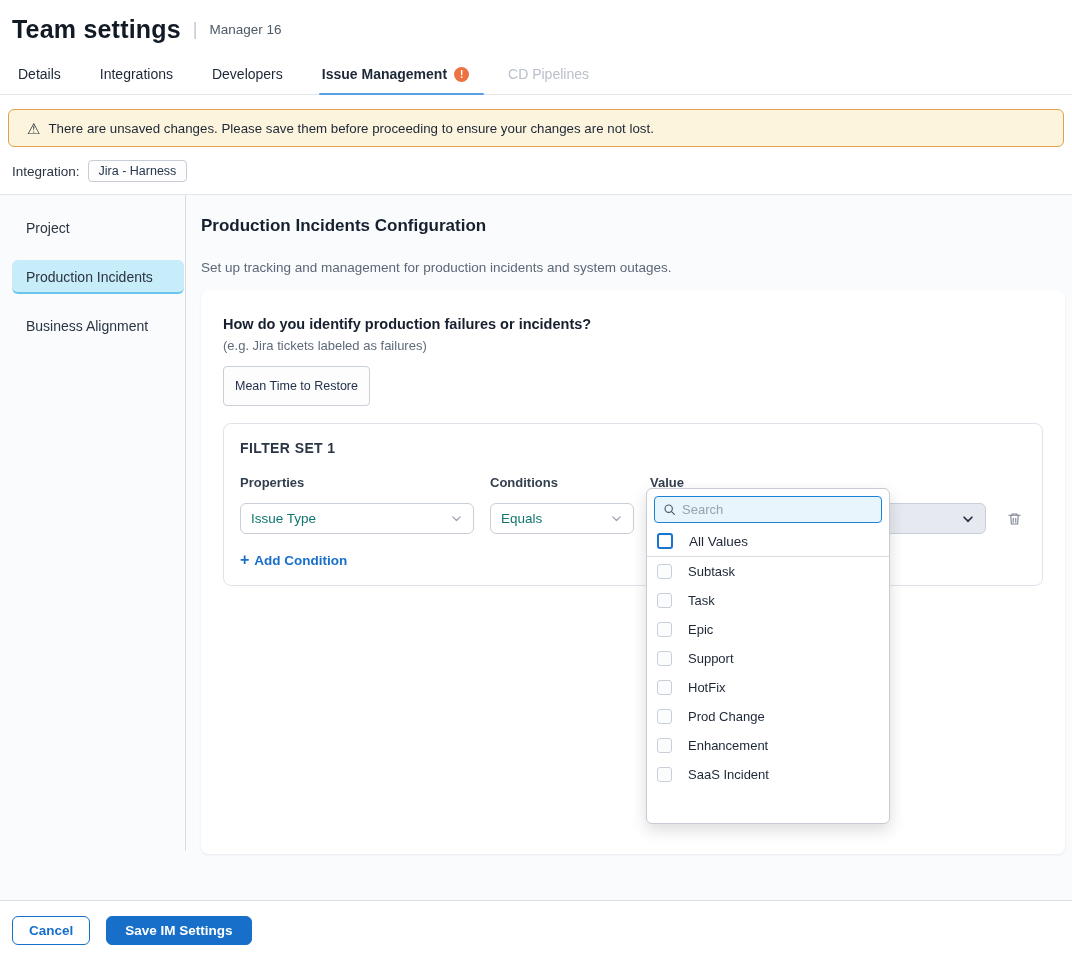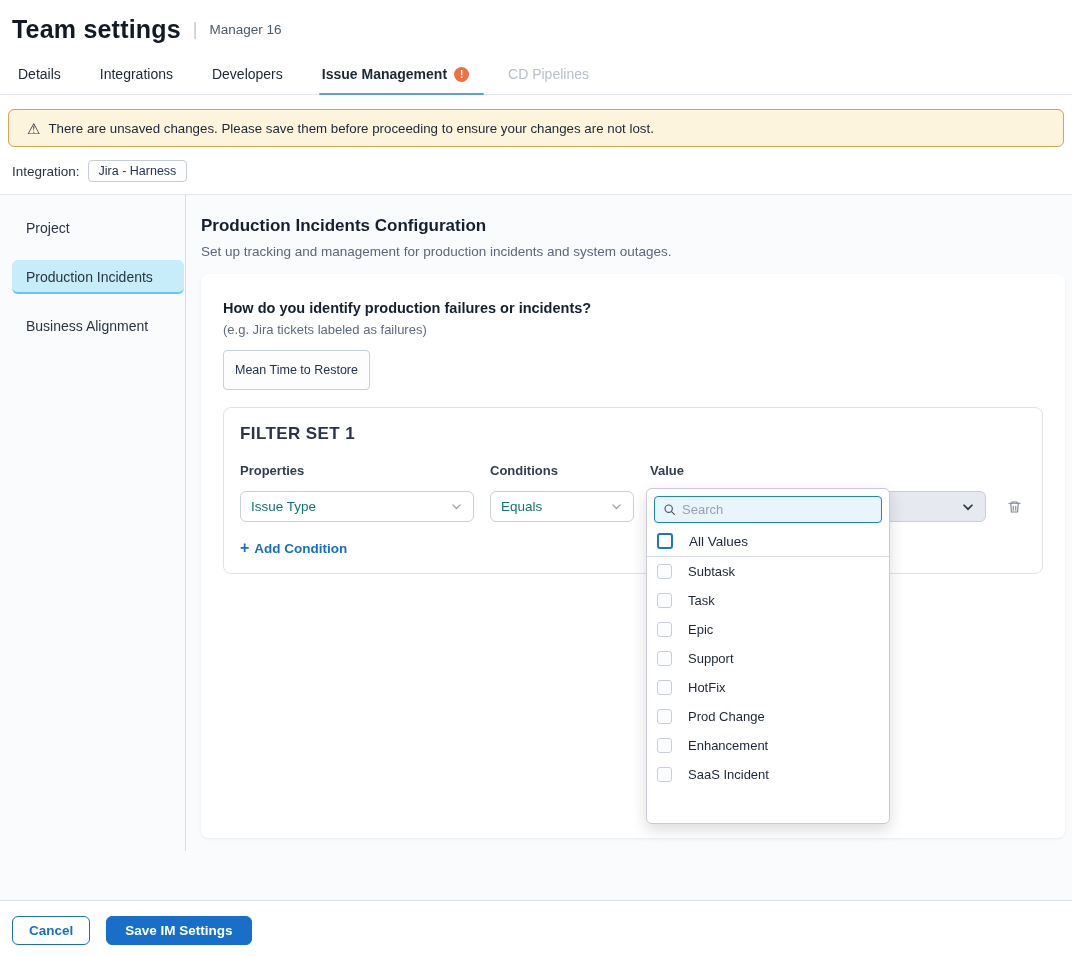--- a/index.html
+++ b/index.html
@@ -29,28 +29,28 @@
   .integration-row { display:flex; align-items:center; gap:8px; margin:13px 0 0 12px; }
   .integration-label { font-size:13.5px; color:#2a3442; }
   .integration-chip { border:1px solid #c6cdd7; border-radius:4px; padding:3px 10px; font-size:12.5px; color:#26354d; background:#fdfdfe; }
   
   .content-wrap { display:flex; background:#f9fbfd; height:706px; border-bottom:1px solid #dcdfe5; }
   .sidebar { width:186px; flex:0 0 186px; border-right:1px solid #d9dde3; padding-top:16px; height:656px; }
   .side-item { height:34px; line-height:34px; margin:0 1px 15px 12px; padding-left:14px; font-size:14px; color:#2a3442; border-radius:6px; cursor:pointer; }
   .side-item.active { background:#c7ecfa; border-bottom:2px solid #69c4ee; }
   .main { flex:1; padding:21px 8px 0 15px; }
   .main-title { font-size:17px; font-weight:bold; color:#16202e; }
-  .main-subtitle { font-size:13.5px; color:#5c6777; margin-top:8px; }
+  .main-subtitle { font-size:13.5px; color:#5c6777; margin-top:24px; }
   .card { background:#fff; border-radius:8px; box-shadow:0 1px 3px rgba(16,24,40,.07); margin-top:15px; min-height:564px; padding:26px 22px; position:relative; }
   .question { font-size:14.5px; font-weight:bold; color:#16202e; }
   .hint { font-size:13px; color:#5f6b7a; margin-top:6px; }
   .metric-chip { display:inline-block; margin-top:13px; border:1px solid #c9d0da; border-radius:4px; padding:12px 11px; font-size:12.5px; color:#23324d; background:#fdfdfe; }
   
   .filter-box { margin-top:17px; border:1px solid #dfe3e9; border-radius:8px; padding:16px; }
-  .filter-title { font-size:17px; font-weight:bold; letter-spacing:.4px; color:#2b3546; }
+  .filter-title { font-size:14px; font-weight:bold; letter-spacing:.4px; color:#2b3546; }
   .filter-grid { display:grid; grid-template-columns:234px 144px 336px 24px; column-gap:16px; align-items:center; }
   .col-label { font-size:13px; font-weight:bold; color:#333f4f; margin:19px 0 13px 0; }
   .select { height:31px; border:1px solid #c9cfd8; border-radius:6px; background:#fff; display:flex; align-items:center; justify-content:space-between; padding:0 10px; font-size:13.5px; color:#0f766e; cursor:pointer; }
   .select.filled { background:#e7e9f0; border-color:#c9cfd8; font-weight:bold; }
   .icon-btn { width:24px; height:24px; display:flex; align-items:center; justify-content:center; cursor:pointer; }
   .add-condition { display:flex; align-items:center; gap:5px; margin-top:17px; color:#186fc9; font-weight:bold; font-size:13.5px; cursor:pointer; width:fit-content; }
   .plus { font-size:16px; font-weight:bold; }
   
   .dropdown-panel { position:absolute; left:646px; top:488px; width:244px; height:336px; background:#fff; border:1px solid #c6cbd4; border-radius:6px; box-shadow:0 6px 16px rgba(0,0,0,.14); overflow:hidden; z-index:5; }
   .search-wrap { margin:7px 7px 3px 7px; height:27px; border:1.5px solid #1b82d4; border-radius:4px; background:#e9f5fc; display:flex; align-items:center; gap:6px; padding:0 8px; }

